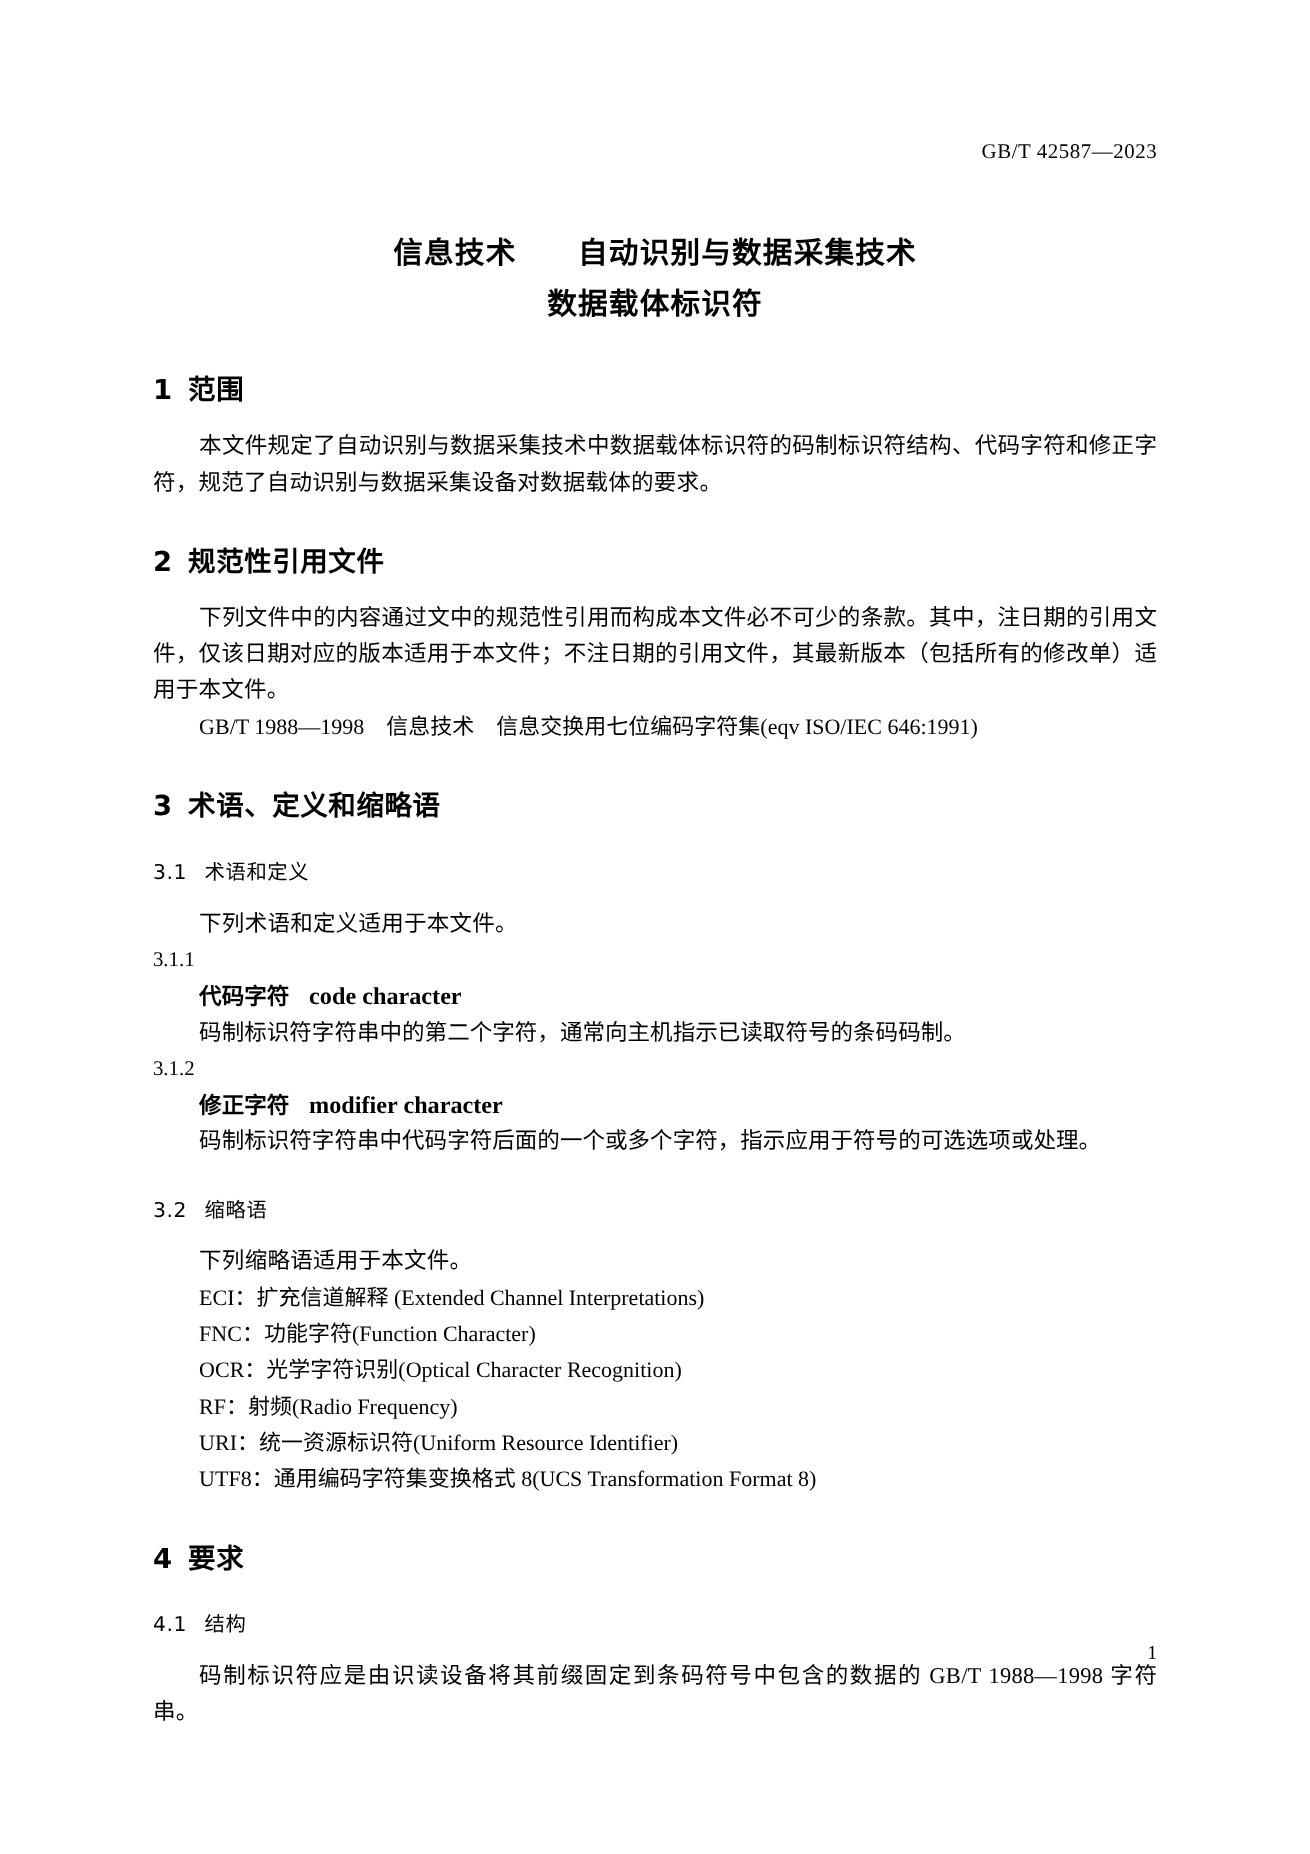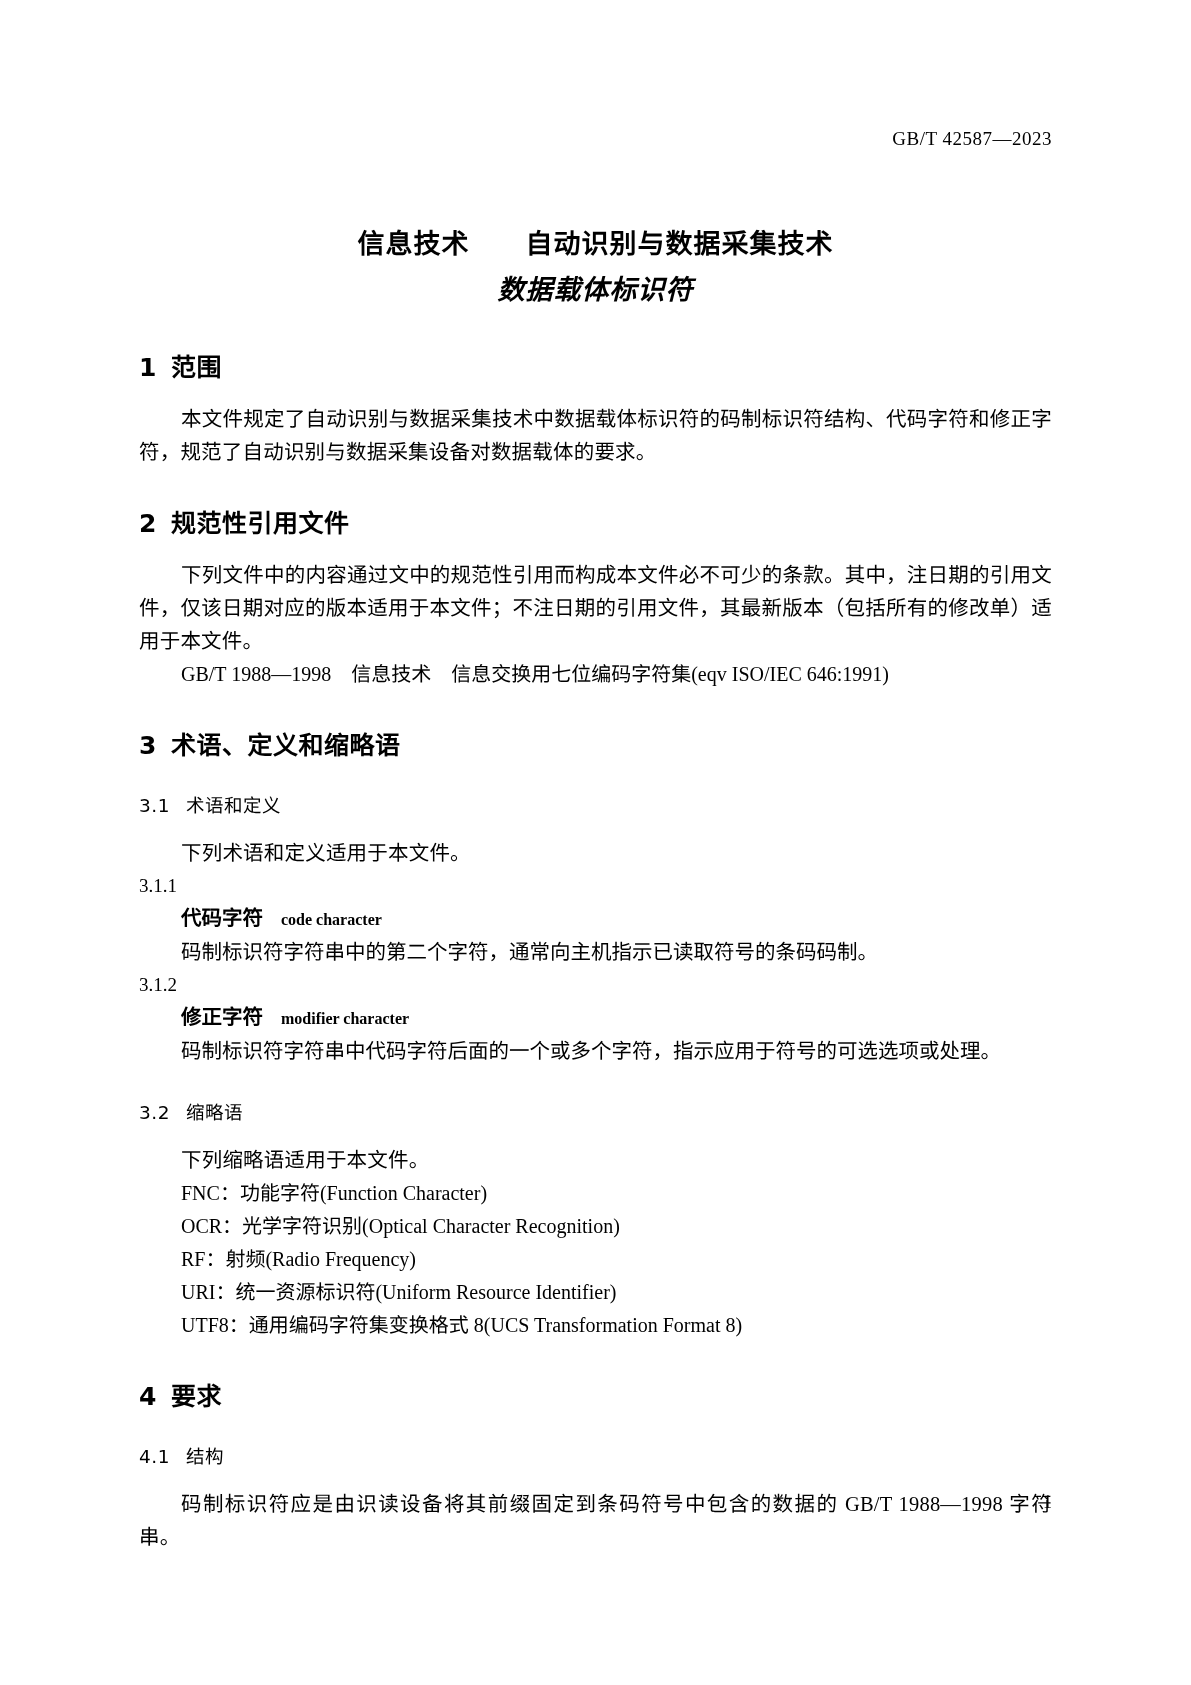--- a/index.html
+++ b/index.html
@@ -27,34 +27,33 @@
     top: 128px;
     right: 139px;
     font-size: 19px;
     letter-spacing: 0.5px;
     font-family: "Liberation Serif", serif;
     white-space: nowrap;
   }
   .content {
     position: absolute;
     left: 139px;
-    top: 221px;
+    top: 208px;
     width: 913px;
   }
   .doc-title {
     text-align: center;
     font-family: "DejaVu Sans", sans-serif;
     font-weight: bold;
     font-size: 27px;
     line-height: 46px;
     letter-spacing: 1px;
   }
   .doc-title .line2 {
     display: block;
-    font-style: italic;
   }
   .sec-h1 {
     font-family: "DejaVu Sans", sans-serif;
     font-weight: bold;
     font-size: 25px;
     margin-top: 34px;
     margin-bottom: 0;
     letter-spacing: 0.5px;
   }
   .sec-h2 {
@@ -92,21 +91,21 @@
     line-height: 33px;
     margin: 0;
     text-indent: 42px;
     font-weight: bold;
     font-family: "DejaVu Sans", sans-serif;
   }
   .term-name .en {
     font-family: "Liberation Serif", serif;
     font-weight: bold;
     margin-left: 18px;
-    font-size: 16px;
+    font-size: 22px;
   }
   .term-def {
     font-size: 20.5px;
     line-height: 33px;
     margin: 0;
     text-indent: 42px;
   }
   .ref-line {
     font-size: 20px;
     line-height: 33px;
@@ -172,20 +171,21 @@
     <p class="term-num">3.1.2</p>
     <p class="term-name">
       <span>修正字符</span><span class="en">modifier character</span>
     </p>
     <p class="term-def">码制标识符字符串中代码字符后面的一个或多个字符，指示应用于符号的可选选项或处理。</p>
 
     <div class="sec-h2">
       <span class="num">3.2</span><span>缩略语</span>
     </div>
     <p class="body first indent2">下列缩略语适用于本文件。</p>
+    <p class="abbr-line">ECI：扩充信道解释 (Extended Channel Interpretations)</p>
     <p class="abbr-line">FNC：功能字符(Function Character)</p>
     <p class="abbr-line">OCR：光学字符识别(Optical Character Recognition)</p>
     <p class="abbr-line">RF：射频(Radio Frequency)</p>
     <p class="abbr-line">URI：统一资源标识符(Uniform Resource Identifier)</p>
     <p class="abbr-line">UTF8：通用编码字符集变换格式 8(UCS Transformation Format 8)</p>
 
     <div class="sec-h1">
       <span class="num">4</span><span>要求</span>
     </div>
 

